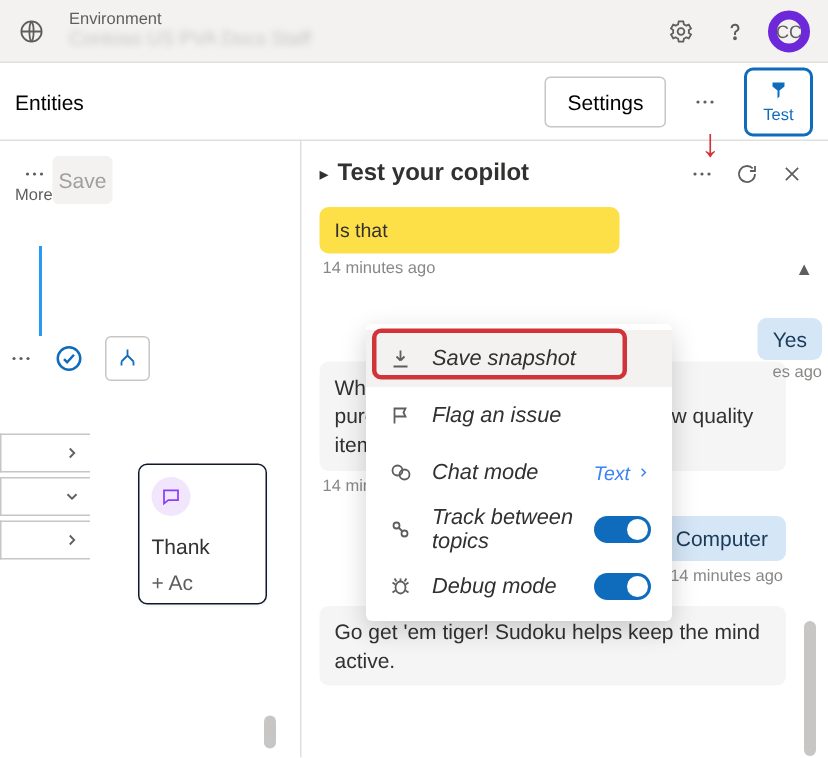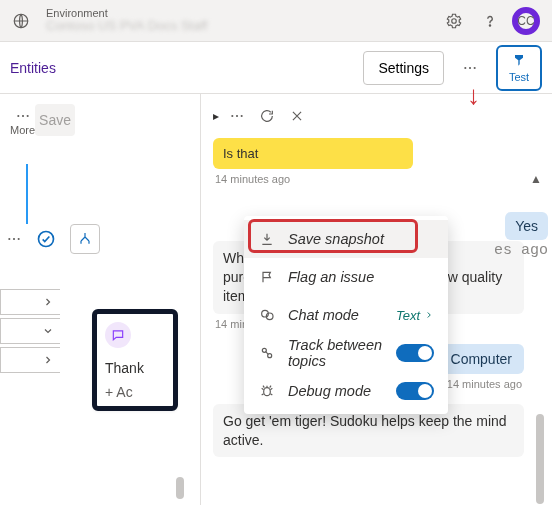--- a/index.html
+++ b/index.html
@@ -8,21 +8,21 @@
   .topbar { height: 42px; background: #f3f2f1; border-bottom: 1px solid #e1dfdd; display: flex; align-items: center; padding: 0 12px; gap: 8px; }
   .topbar .env-icon { color: #605e5c; }
   .topbar .env-block { flex: 0 0 auto; display: flex; flex-direction: column; margin-left: 8px; line-height: 1.1; }
   .topbar .env-label { font-size: 11px; color: #605e5c; }
   .topbar .env-value { font-size: 13px; color: #c8c6c4; filter: blur(2px); }
   .topbar .spacer { flex: 1; }
   .topbar .iconbtn { width: 28px; height: 28px; display: flex; align-items: center; justify-content: center; color: #605e5c; cursor: pointer; }
   .avatar { width: 28px; height: 28px; border: 6px solid #6d28d9; border-radius: 50%; display: flex; align-items: center; justify-content: center; font-size: 12px; color: #605e5c; }
 
   .cmdbar { height: 52px; border-bottom: 1px solid #e1dfdd; display: flex; align-items: center; padding: 0 10px; gap: 10px; }
-  .cmdbar .title { font-size: 14px; color: #4c1d95; }
+  .cmdbar .title { font-size: 14px; color: #000000; }
   .cmdbar .spacer { flex: 1; }
   .btn { border: 1px solid #c8c6c4; background: #fff; border-radius: 4px; padding: 8px 14px; font-size: 14px; cursor: pointer; }
   .overflow-btn { width: 32px; height: 32px; display: flex; align-items: center; justify-content: center; border-radius: 4px; cursor: pointer; color: #605e5c; }
   .test-btn { width: 46px; height: 46px; border: 2px solid #0f6cbd; border-radius: 6px; display: flex; flex-direction: column; align-items: center; justify-content: center; color: #0f6cbd; cursor: pointer; gap: 2px; }
   .test-btn .lbl { font-size: 11px; }
 
   .content { position: relative; height: calc(505px - 42px - 52px); }
 
   
   .left-area { position: absolute; left: 0; top: 0; width: 200px; height: 100%; padding: 10px; }
@@ -32,21 +32,21 @@
   
   .node-rail { position: absolute; left: 26px; top: 70px; width: 2px; height: 60px; background: #2899f5; }
   .node-row { position: absolute; left: 6px; top: 130px; display: flex; align-items: center; gap: 14px; }
   .node-kebab { color: #605e5c; font-size: 16px; }
   .node-check { color: #0f6cbd; }
   .node-branch { color: #0f6cbd; border: 1px solid #c8c6c4; width: 30px; height: 30px; display: flex; align-items: center; justify-content: center; border-radius: 4px; }
 
   .slot-col { position: absolute; left: 0; top: 195px; width: 60px; display: flex; flex-direction: column; gap: 3px; }
   .slot { height: 26px; border: 1px solid #c8c6c4; border-right: none; display: flex; align-items: center; justify-content: flex-end; padding-right: 6px; color: #605e5c; background: #fff; }
 
-  .msg-card { position: absolute; left: 92px; top: 215px; width: 86px; border: 5px solid #0f172a; border-radius: 6px; background: #fff; padding: 8px 8px 6px; box-shadow: 0 1px 3px rgba(0,0,0,0.06); }
+  .msg-card { position: absolute; left: 92px; top: 215px; width: 86px; border: 1px solid #0f172a; border-radius: 6px; background: #fff; padding: 8px 8px 6px; box-shadow: 0 1px 3px rgba(0,0,0,0.06); }
   .msg-card .icon-badge { width: 26px; height: 26px; border-radius: 50%; background: #f1e6fb; display: flex; align-items: center; justify-content: center; color: #8a3ffc; margin-bottom: 12px; }
   .msg-card .ttl { font-size: 14px; color: #323130; margin-bottom: 8px; }
   .msg-card .add { color: #605e5c; font-size: 14px; }
 
   .left-scrollbar-thumb { position: absolute; left: 176px; bottom: 6px; width: 8px; height: 22px; background: #c8c6c4; border-radius: 4px; }
 
   
   .test-panel { position: absolute; left: 200px; top: 0; right: 0; bottom: 0; border-left: 1px solid #e1dfdd; background: #fff; display: flex; flex-direction: column; }
   .tp-header { display: flex; align-items: center; gap: 6px; padding: 10px 12px 6px; }
   .tp-caret { color: #323130; font-size: 12px; }
@@ -55,30 +55,30 @@
   .arrow-ind { position: absolute; right: 72px; top: -12px; color: #d13438; font-size: 26px; line-height: 1; }
 
   .tp-body { position: relative; flex: 1; overflow: hidden; padding: 4px 28px 8px 12px; }
   .sys-bubble { background: #fde047; border-radius: 6px; padding: 8px 10px; max-width: 200px; font-size: 13px; color: #323130; margin-bottom: 2px; }
   .ts { font-size: 11px; color: #8a8886; margin: 4px 0 14px 2px; }
   .ts.right { text-align: right; margin-right: 2px; }
   .sys-wide { background: #f5f5f5; border-radius: 6px; padding: 8px 10px; font-size: 14px; color: #323130; margin-top: 56px; line-height: 1.35; }
   .user-bubble { background: #d5e6f7; border-radius: 6px; padding: 7px 12px; font-size: 14px; color: #1b3a57; display: inline-block; }
   .row-right { text-align: right; margin-top: 12px; }
   .yes-chip { position: absolute; right: 4px; top: 78px; background: #d5e6f7; padding: 6px 10px; border-radius: 6px; font-size: 14px; color: #1b3a57; }
-  .yes-ts { position: absolute; right: 4px; top: 108px; font-size: 15px; color: #8a8886; font-family: Liberation Mono, monospace; }
+  .yes-ts { position: absolute; right: 4px; top: 108px; font-size: 11px; color: #8a8886; }
   .scroll-up { position: absolute; right: 10px; top: 38px; color: #605e5c; font-size: 12px; }
   .scroll-thumb { position: absolute; right: 8px; top: 280px; width: 8px; height: 90px; background: #c8c6c4; border-radius: 4px; }
 
   
   .menu { position: absolute; left: 244px; top: 122px; width: 204px; background: #fff; border-radius: 4px; box-shadow: 0 6px 18px rgba(0,0,0,0.18); padding: 4px 0; z-index: 50; font-style: italic; }
   .menu-item { display: flex; align-items: center; gap: 12px; height: 38px; padding: 0 14px; cursor: pointer; font-size: 14.5px; color: #323130; }
   .menu-item .mi-icon { width: 18px; display: flex; align-items: center; justify-content: center; color: #605e5c; }
   .menu-item .mi-label { flex: 1; }
-  .menu-item .mi-right { color: #0f766e; font-size: 13px; display: flex; align-items: center; gap: 4px; }
+  .menu-item .mi-right { color: #3b82f6; font-size: 13px; display: flex; align-items: center; gap: 4px; }
   .menu-item.hl { background: #f3f2f1; }
   .hl-ring { position: absolute; left: 248px; top: 125px; width: 170px; height: 34px; border: 3px solid #d13438; border-radius: 6px; z-index: 60; pointer-events: none; }
 
   .toggle { width: 38px; height: 18px; border-radius: 10px; position: relative; }
   .toggle.on { background: #0f6cbd; }
   .toggle .knob { position: absolute; width: 14px; height: 14px; background: #fff; border-radius: 50%; top: 2px; right: 2px; }
 
   svg { display: block; }
 </style>
 </head>
@@ -192,20 +192,21 @@
       </div>
       <div class="ttl">Thank</div>
       <div class="add">+  Ac</div>
     </div>
     <div class="left-scrollbar-thumb"></div>
   </div>
 
   <div class="test-panel">
     <div class="tp-header">
       <span class="tp-caret">▸</span>
+      <span class="tp-title">Test your copilot</span>
       <div class="arrow-ind">↓</div>
       <span class="tp-iconbtn">
         <svg width="16" height="16" viewBox="0 0 24 24" fill="currentColor">
             <circle cx="5" cy="12" r="1.6"></circle>
             <circle cx="12" cy="12" r="1.6"></circle>
             <circle cx="19" cy="12" r="1.6"></circle>
           </svg>
       </span>
       <span class="tp-iconbtn">
         <svg width="16" height="16" viewBox="0 0 24 24" fill="none" stroke="currentColor" stroke-width="1.8">

